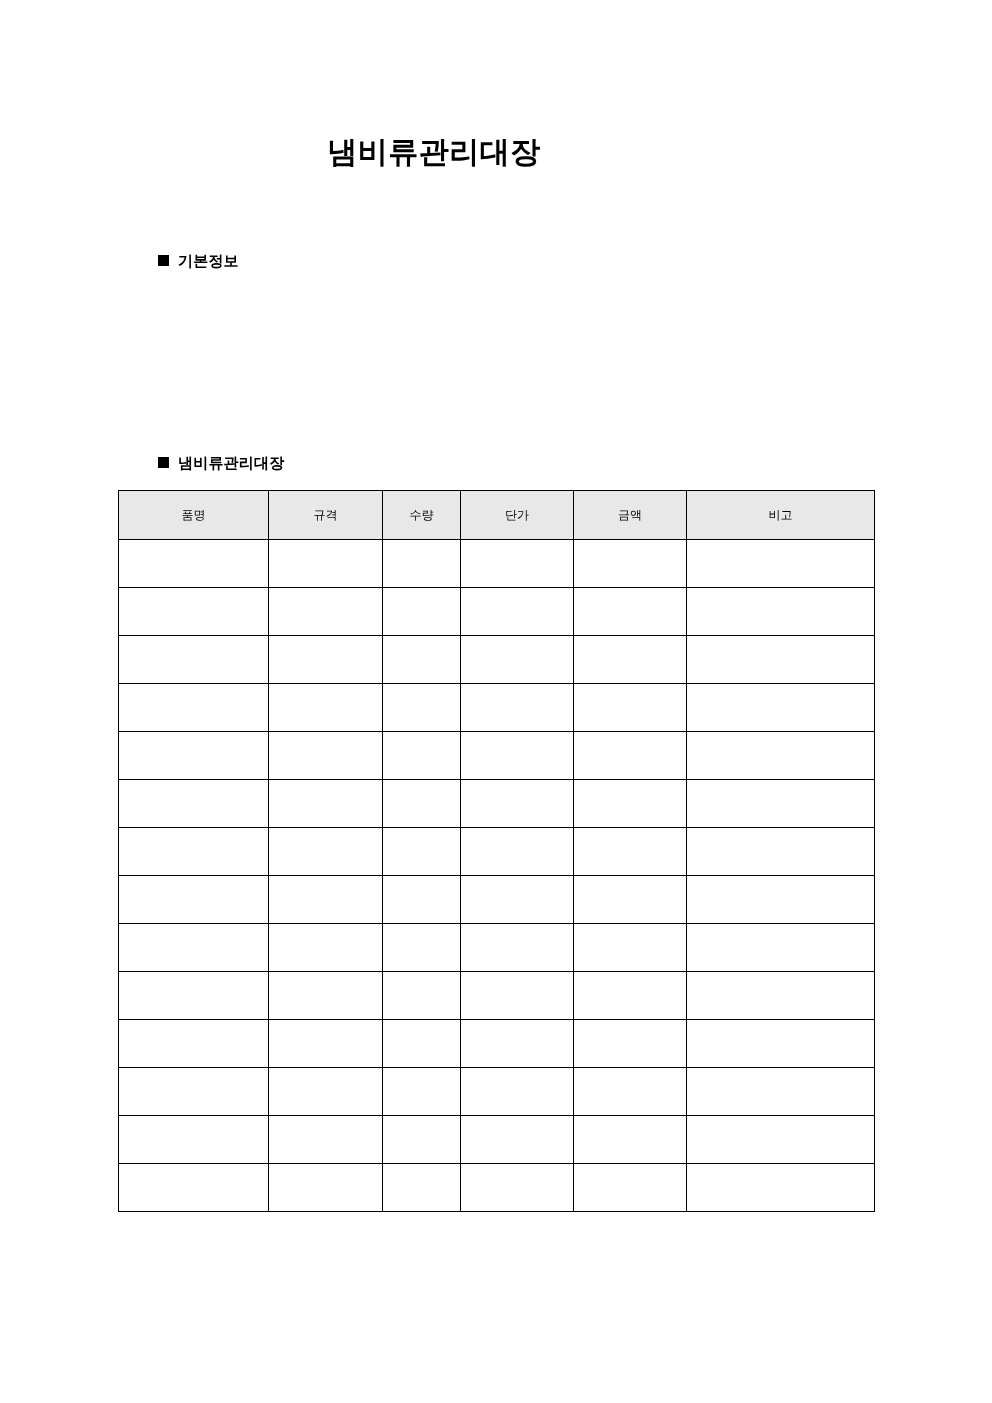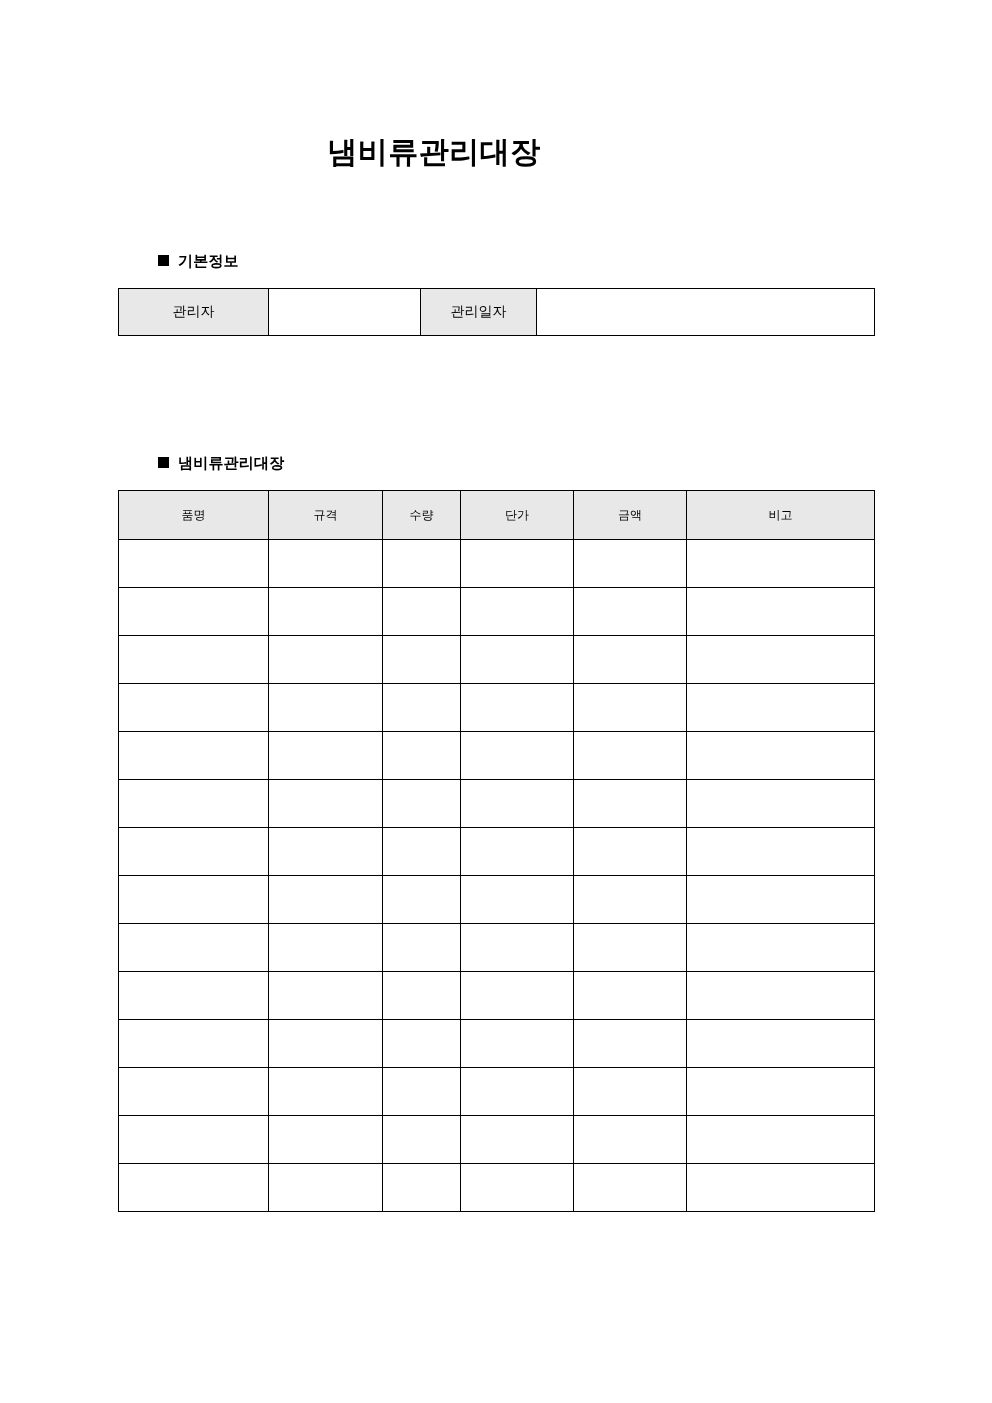--- a/index.html
+++ b/index.html
@@ -124,26 +124,20 @@
   </div>
 
   <table class="grid" id="table-basic">
     <colgroup>
       <col style="width:150px">
       <col style="width:152px">
       <col style="width:116px">
       <col style="width:338px">
     </colgroup>
     <tbody>
-      <tr>
-        <td class="label-cell">관리자</td>
-        <td class="value-cell"></td>
-        <td class="label-cell">관리일자</td>
-        <td class="value-cell"></td>
-      </tr>
     </tbody>
   </table>
 
   <div class="section-heading" id="heading-stock">
     <span class="bullet"></span><span class="sec-label">냄비류관리대장</span>
   </div>
 
   <table class="grid" id="table-stock">
     <colgroup>
       <col style="width:150px">

